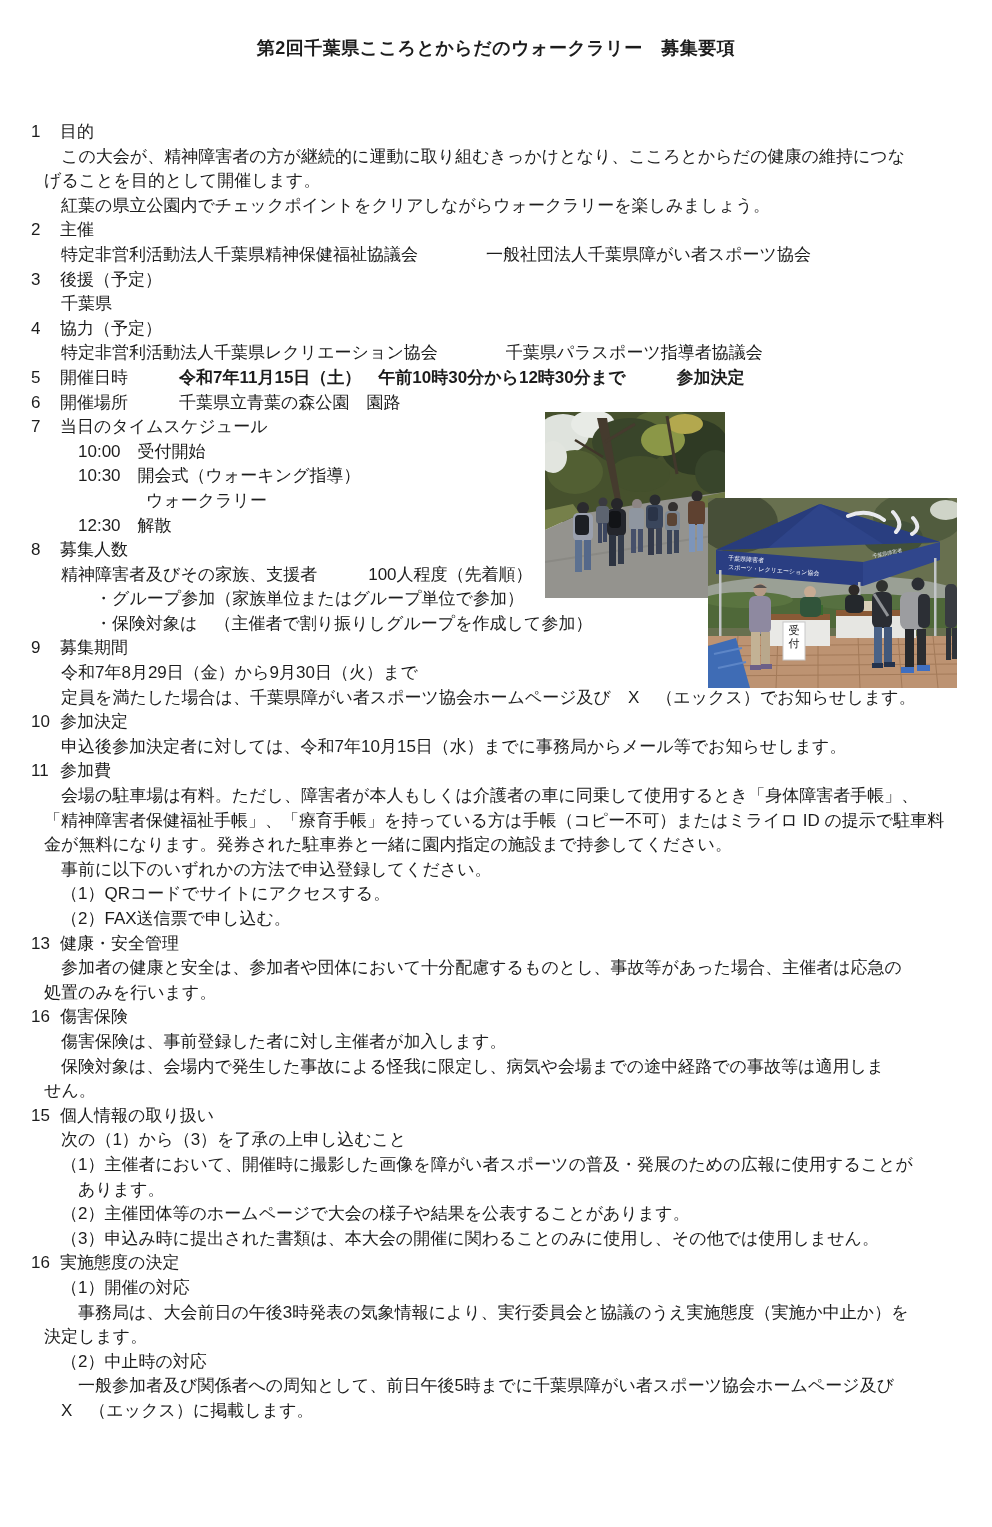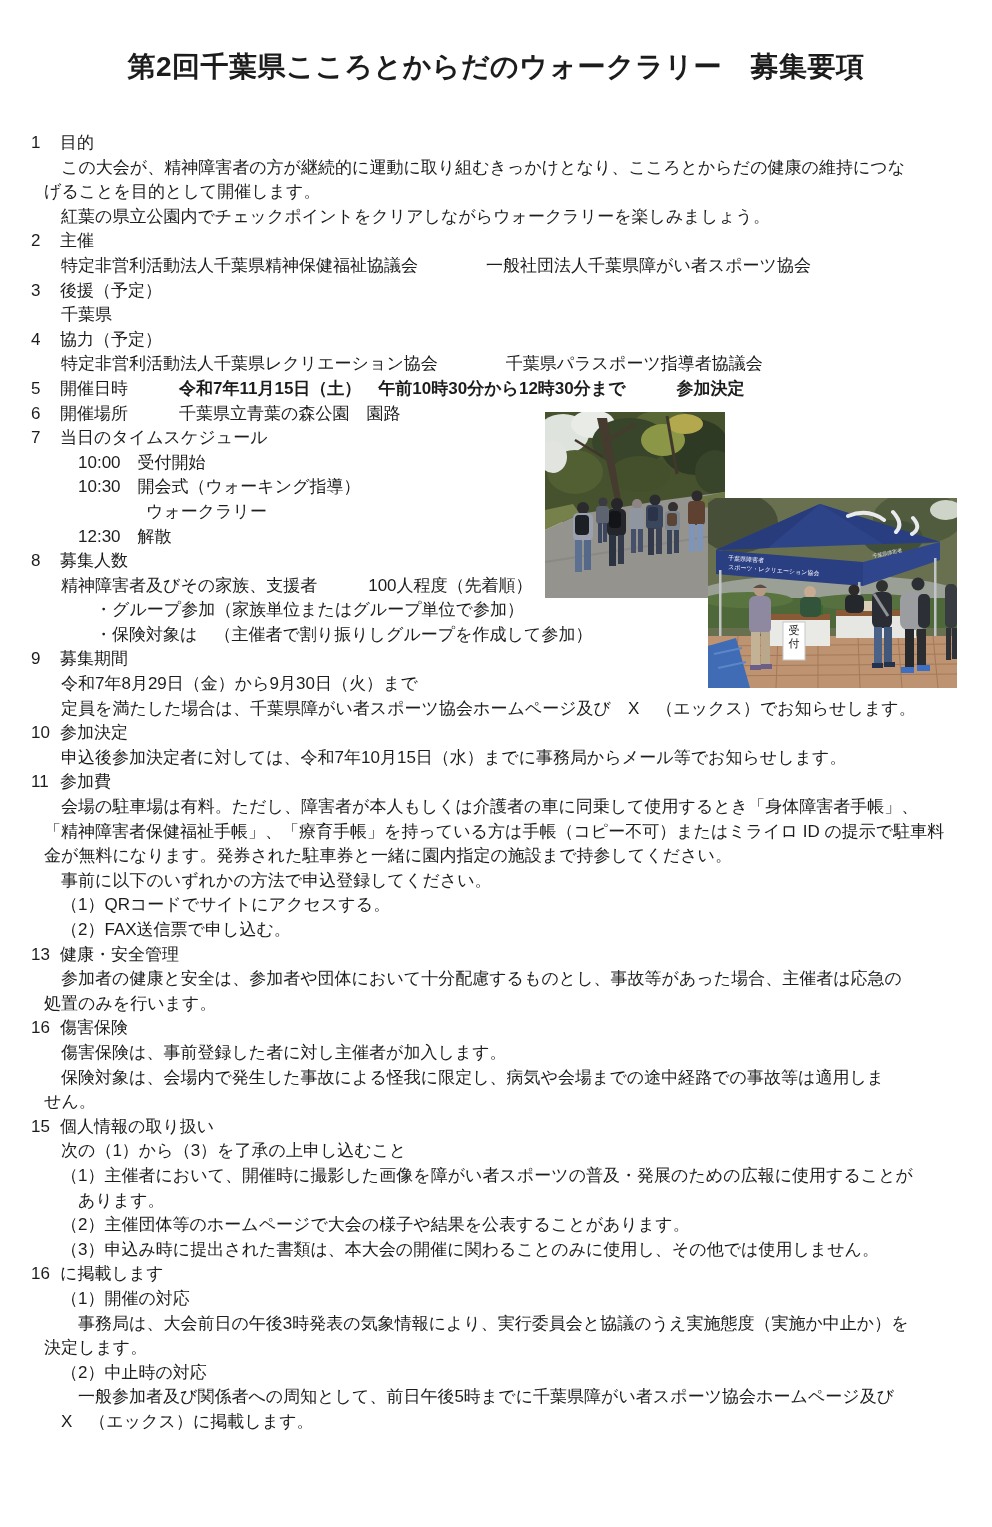--- a/index.html
+++ b/index.html
@@ -5,30 +5,30 @@
   html,body{margin:0;padding:0;background:#ffffff;}
   .page{
     position:relative;
     width:992px;height:1527px;
     background:#ffffff;
     overflow:hidden;
     font-family:"Liberation Sans","DejaVu Sans",sans-serif;
     color:#1c1c1c;
   }
   .title{
-    padding-top:48px;
+    padding-top:36px;
     text-align:center;
-    font-size:28px;
+    font-size:18px;
     font-weight:700;
     letter-spacing:0.5px;
     white-space:pre;
   }
   .doc{
     position:absolute;
-    top:131px;left:0;width:992px;
+    top:120px;left:0;width:992px;
   }
   .row{
     height:24.6px;
     line-height:24.6px;
     font-size:17px;
     white-space:pre;
   }
   .sec-head{padding-left:31px;}
   .num{display:inline-block;width:29px;}
   .body-line{padding-left:44px;}
@@ -85,21 +85,21 @@
       <div class="row sec-head"><span class="num">16</span><span>傷害保険</span></div>
       <div class="row body-line">　傷害保険は、事前登録した者に対し主催者が加入します。</div>
       <div class="row body-line">　保険対象は、会場内で発生した事故による怪我に限定し、病気や会場までの途中経路での事故等は適用しま</div>
       <div class="row body-line">せん。</div>
       <div class="row sec-head"><span class="num">15</span><span>個人情報の取り扱い</span></div>
       <div class="row body-line">　次の（1）から（3）を了承の上申し込むこと</div>
       <div class="row body-line">　（1）主催者において、開催時に撮影した画像を障がい者スポーツの普及・発展のための広報に使用することが</div>
       <div class="row body-line">　　あります。</div>
       <div class="row body-line">　（2）主催団体等のホームページで大会の様子や結果を公表することがあります。</div>
       <div class="row body-line">　（3）申込み時に提出された書類は、本大会の開催に関わることのみに使用し、その他では使用しません。</div>
-      <div class="row sec-head"><span class="num">16</span><span>に掲載します</span></div>
+      <div class="row sec-head"><span class="num">16</span><span>実施態度の決定</span></div>
       <div class="row body-line">　（1）開催の対応</div>
       <div class="row body-line">　　事務局は、大会前日の午後3時発表の気象情報により、実行委員会と協議のうえ実施態度（実施か中止か）を</div>
       <div class="row body-line">決定します。</div>
       <div class="row body-line">　（2）中止時の対応</div>
       <div class="row body-line">　　一般参加者及び関係者への周知として、前日午後5時までに千葉県障がい者スポーツ協会ホームページ及び</div>
       <div class="row body-line">　X　（エックス）に掲載します。</div>
     </div>
 
   <div class="photo" id="photo-walkers">
     <svg width="180" height="186" viewBox="0 0 180 186">

